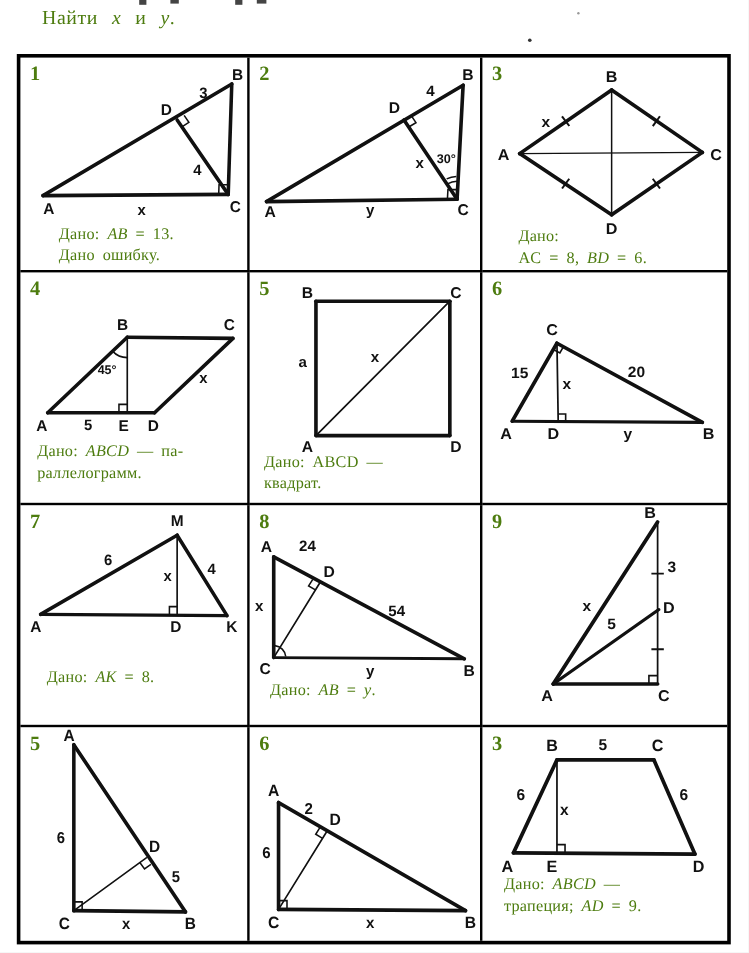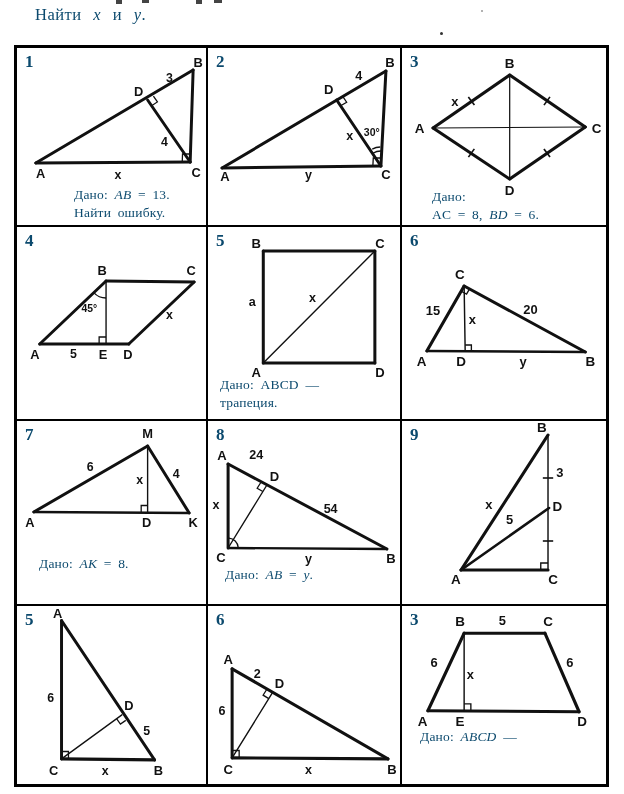--- a/index.html
+++ b/index.html
@@ -1,17 +1,17 @@
 <!DOCTYPE html>
 <html><head>
 <meta charset="utf-8">
 <style>
   html,body{margin:0;padding:0;background:#e8e8e8;}
   .page{position:relative;width:624px;height:794px;background:#ffffff;overflow:hidden;
-        font-family:"Liberation Serif",serif;color:#0c4a6e;}
+        font-family:"Liberation Serif",serif;color:#4d7c0f;}
   .frag{position:absolute;top:0;background:#444;}
   .speck{position:absolute;background:#333;border-radius:50%;}
   .header{position:absolute;left:35px;top:5px;font-size:16.5px;word-spacing:7px;letter-spacing:0.5px;}
   .header .it{font-style:italic;}
   .grid{position:absolute;left:14px;top:45px;width:589px;height:736px;border:3px solid #000;
         display:grid;grid-template-columns:191px 194px auto;grid-template-rows:179px 194px 185px auto;background:#fff;}
   .cell{position:relative;border-right:2px solid #000;border-bottom:2px solid #000;overflow:hidden;}
   .cell:nth-child(3n){border-right:none;}
   .cell:nth-child(n+10){border-bottom:none;}
   .num{position:absolute;top:4px;left:8px;font-weight:bold;font-size:17px;font-family:"Liberation Serif",serif;z-index:2;}
@@ -47,23 +47,23 @@
           <polyline points="137.87069397561797,48.18752675489481 141.88572903007528,53.921591064917756 136.01503505445731,57.734064310022944" fill="none" stroke="#111111" stroke-width="1.3"></polyline>
           <polyline points="167,114 167.27919597362,106.00487338384724 175.27919597362,106.00487338384724" fill="none" stroke="#111111" stroke-width="1.3"></polyline>
           <text x="183" y="19" text-anchor="middle" class="v">B</text>
           <text x="24" y="130" text-anchor="middle" class="v">A</text>
           <text x="181" y="129" text-anchor="middle" class="v">C</text>
           <text x="123" y="48" text-anchor="middle" class="v">D</text>
           <text x="154" y="34" text-anchor="middle" class="m">3</text>
           <text x="149" y="98" text-anchor="middle" class="m">4</text>
           <text x="102" y="131" text-anchor="middle" class="m">x</text>
         </svg>
-      <div class="cap" style="left: 32px; top: 138px; margin-left: 25px;">
+      <div class="cap" style="left: 32px; top: 138px;">
           <div><span>Дано: </span><span class="it">AB</span><span> = 13.</span></div>
-          <div><span>Найти ошибку.</span></div>
+          <div><span>Дано ошибку.</span></div>
         </div>
     </div>
     <div class="cell">
       <span class="num">2</span>
       <svg class="fig" viewBox="0 0 191 177" preserveAspectRatio="none">
           <line x1="14" y1="120" x2="177" y2="23" stroke="#111111" stroke-width="3" stroke-linecap="round"></line>
           <line x1="14" y1="120" x2="172" y2="118" stroke="#111111" stroke-width="3" stroke-linecap="round"></line>
           <line x1="177" y1="23" x2="172" y2="118" stroke="#111111" stroke-width="3" stroke-linecap="round"></line>
           <line x1="128" y1="52" x2="172" y2="118" stroke="#111111" stroke-width="3" stroke-linecap="round"></line>
           <polyline points="134.00017110491478,48.39473347562962 137.91452142921003,54.19799648351491 131.91435032429524,57.80326300788529" fill="none" stroke="#111111" stroke-width="1.3"></polyline>
@@ -117,39 +117,43 @@
           <path d="M90 71 A17 17 0 0 1 77.5669870724741 65.59397212106248" fill="none" stroke="#111111" stroke-width="1.3"></path>
           <text x="86" y="48" text-anchor="middle" class="v">B</text>
           <text x="176" y="48" text-anchor="middle" class="v">C</text>
           <text x="18" y="132" text-anchor="middle" class="v">A</text>
           <text x="87" y="132" text-anchor="middle" class="v">E</text>
           <text x="112" y="132" text-anchor="middle" class="v">D</text>
           <text x="73" y="85" text-anchor="middle" class="a">45°</text>
           <text x="57" y="131" text-anchor="middle" class="m">5</text>
           <text x="154" y="92" text-anchor="middle" class="m">x</text>
         </svg>
+      <div class="cap" style="left: 14px; top: 140px;">
+          <div><span>Дано: </span><span class="it">ABCD</span><span> — па-</span></div>
+          <div><span>раллелограмм.</span></div>
+        </div>
     </div>
     <div class="cell">
       <span class="num">5</span>
       <svg class="fig" viewBox="0 0 191 192" preserveAspectRatio="none">
           <line x1="55" y1="24" x2="166" y2="24" stroke="#111111" stroke-width="3" stroke-linecap="round"></line>
           <line x1="166" y1="24" x2="166" y2="136" stroke="#111111" stroke-width="3" stroke-linecap="round"></line>
           <line x1="55" y1="136" x2="166" y2="136" stroke="#111111" stroke-width="3" stroke-linecap="round"></line>
           <line x1="55" y1="24" x2="55" y2="136" stroke="#111111" stroke-width="3" stroke-linecap="round"></line>
           <line x1="55" y1="136" x2="166" y2="24" stroke="#111111" stroke-width="1.4" stroke-linecap="round"></line>
           <text x="48" y="21" text-anchor="middle" class="v">B</text>
           <text x="171" y="21" text-anchor="middle" class="v">C</text>
           <text x="48" y="150" text-anchor="middle" class="v">A</text>
           <text x="171" y="150" text-anchor="middle" class="v">D</text>
           <text x="44" y="79" text-anchor="middle" class="m">a</text>
           <text x="104" y="75" text-anchor="middle" class="m">x</text>
         </svg>
       <div class="cap" style="left: 12px; top: 149px;">
           <div><span>Дано: ABCD —</span></div>
-          <div><span>трапеция.</span></div>
+          <div><span>квадрат.</span></div>
         </div>
     </div>
     <div class="cell">
       <span class="num">6</span>
       <svg class="fig" viewBox="0 0 197 192" preserveAspectRatio="none">
           <line x1="24" y1="124" x2="60" y2="59" stroke="#111111" stroke-width="3" stroke-linecap="round"></line>
           <line x1="60" y1="59" x2="177" y2="125" stroke="#111111" stroke-width="3" stroke-linecap="round"></line>
           <line x1="24" y1="124" x2="177" y2="125" stroke="#111111" stroke-width="2.6" stroke-linecap="round"></line>
           <line x1="60" y1="59" x2="61" y2="124" stroke="#111111" stroke-width="1.4" stroke-linecap="round"></line>
           <polyline points="61,118 67,118 67,124" fill="none" stroke="#111111" stroke-width="1.3"></polyline>
@@ -279,16 +283,17 @@
           <text x="141" y="19" text-anchor="middle" class="v">C</text>
           <text x="31" y="58" text-anchor="middle" class="m">6</text>
           <text x="162" y="58" text-anchor="middle" class="m">6</text>
           <text x="66" y="70" text-anchor="middle" class="m">x</text>
           <text x="20" y="115" text-anchor="middle" class="v">A</text>
           <text x="56" y="115" text-anchor="middle" class="v">E</text>
           <text x="174" y="115" text-anchor="middle" class="v">D</text>
         </svg>
       <div class="cap" style="left: 18px; top: 122px;">
           <div><span>Дано: </span><span class="it">ABCD</span><span> —</span></div>
+          <div><span>трапеция; </span><span class="it">AD</span><span> = 9.</span></div>
         </div>
     </div>
   </div>
 </div>
 
 </body></html>

